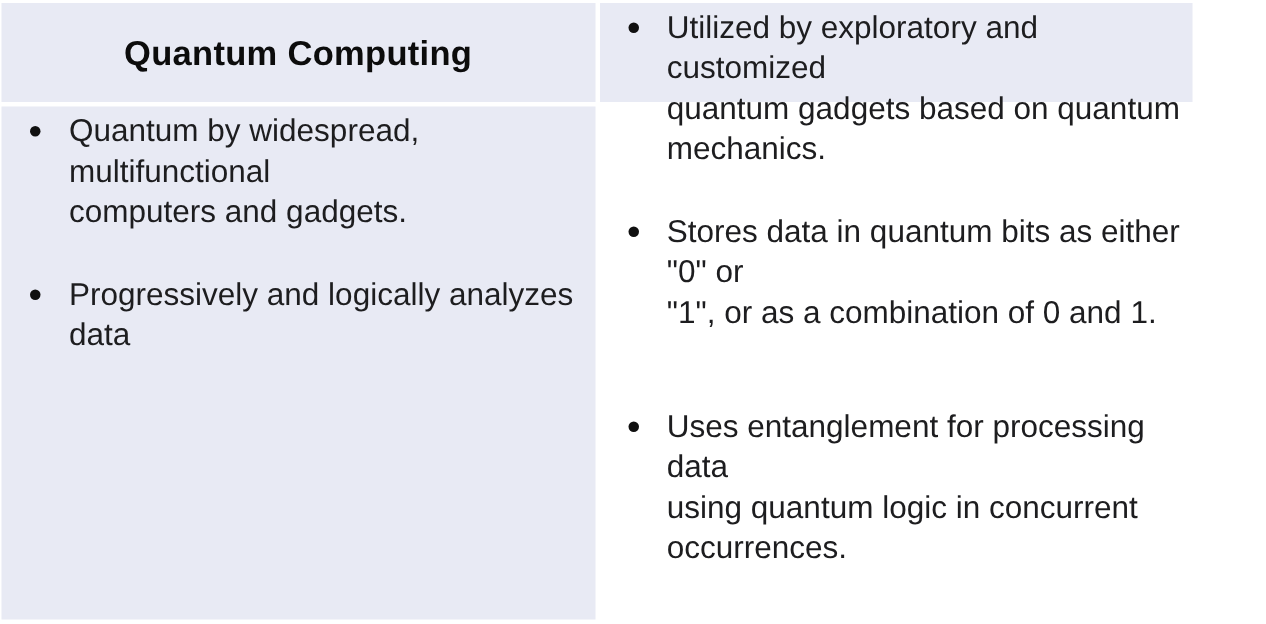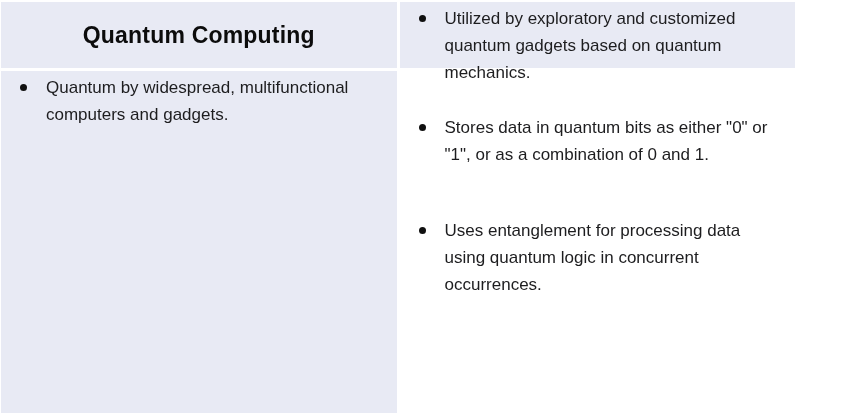--- a/index.html
+++ b/index.html
@@ -42,21 +42,21 @@
   .dot {
     display: block;
     width: 7px;
     height: 7px;
     border-radius: 50%;
     background: #101010;
     margin-top: 10px;
   }
   .text {
     flex: 1;
-    font-size: 17px;
+    font-size: 21px;
     line-height: 27px;
     color: #1d1d1f;
     white-space: pre-line;
   }
 </style>
 </head>
 <body>
 
 <div class="page">
 
@@ -95,16 +95,22 @@
 
   <section class="cell body-cell">
     <ul class="items">
       <li class="item">
         <span class="bullet">
             <span class="dot"></span>
           </span>
         <span class="text">Quantum by widespread, multifunctional
 computers and gadgets.</span>
       </li>
+      <li class="item">
+        <span class="bullet">
+            <span class="dot"></span>
+          </span>
+        <span class="text">Progressively and logically analyzes data</span>
+      </li>
     </ul>
   </section>
 
 </div>
 
 </body></html>

